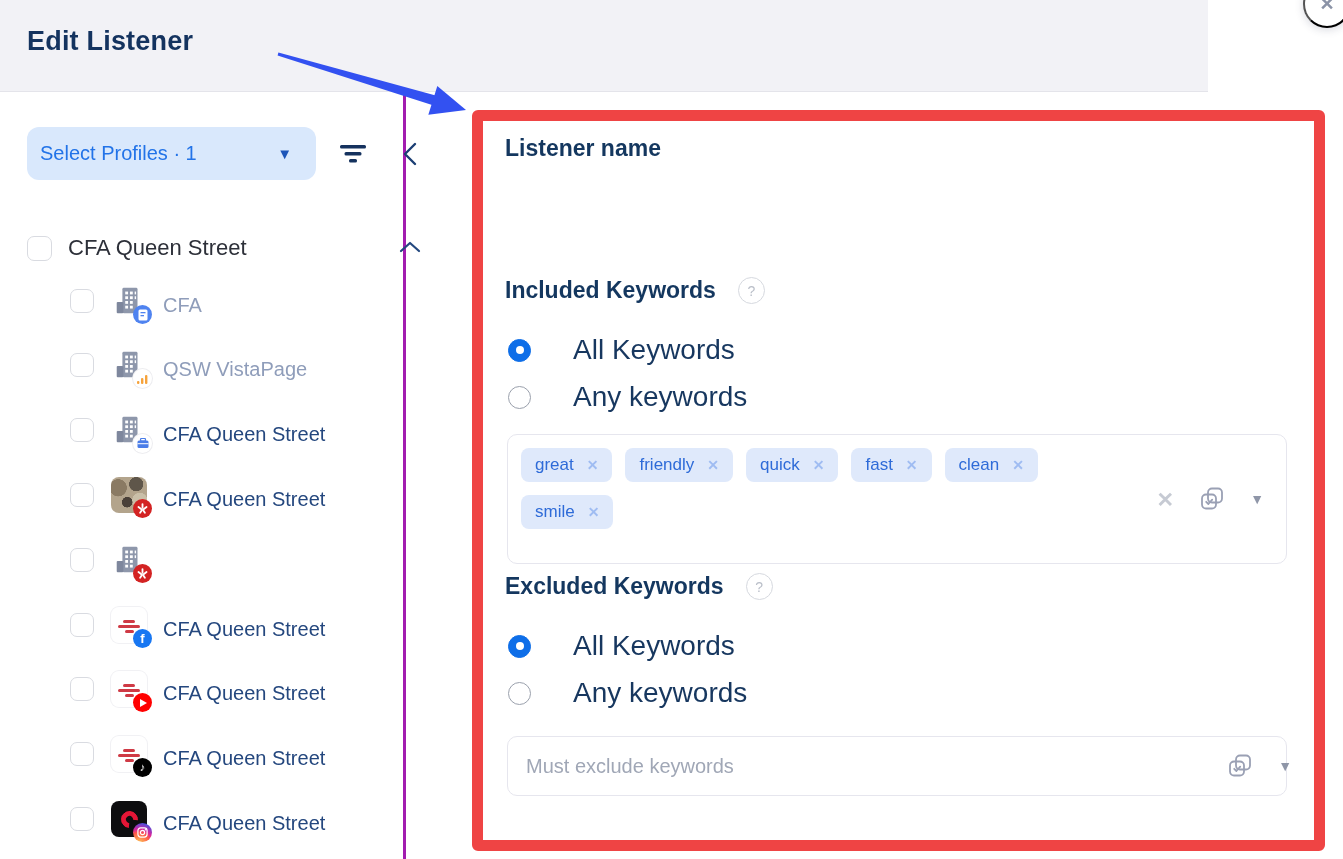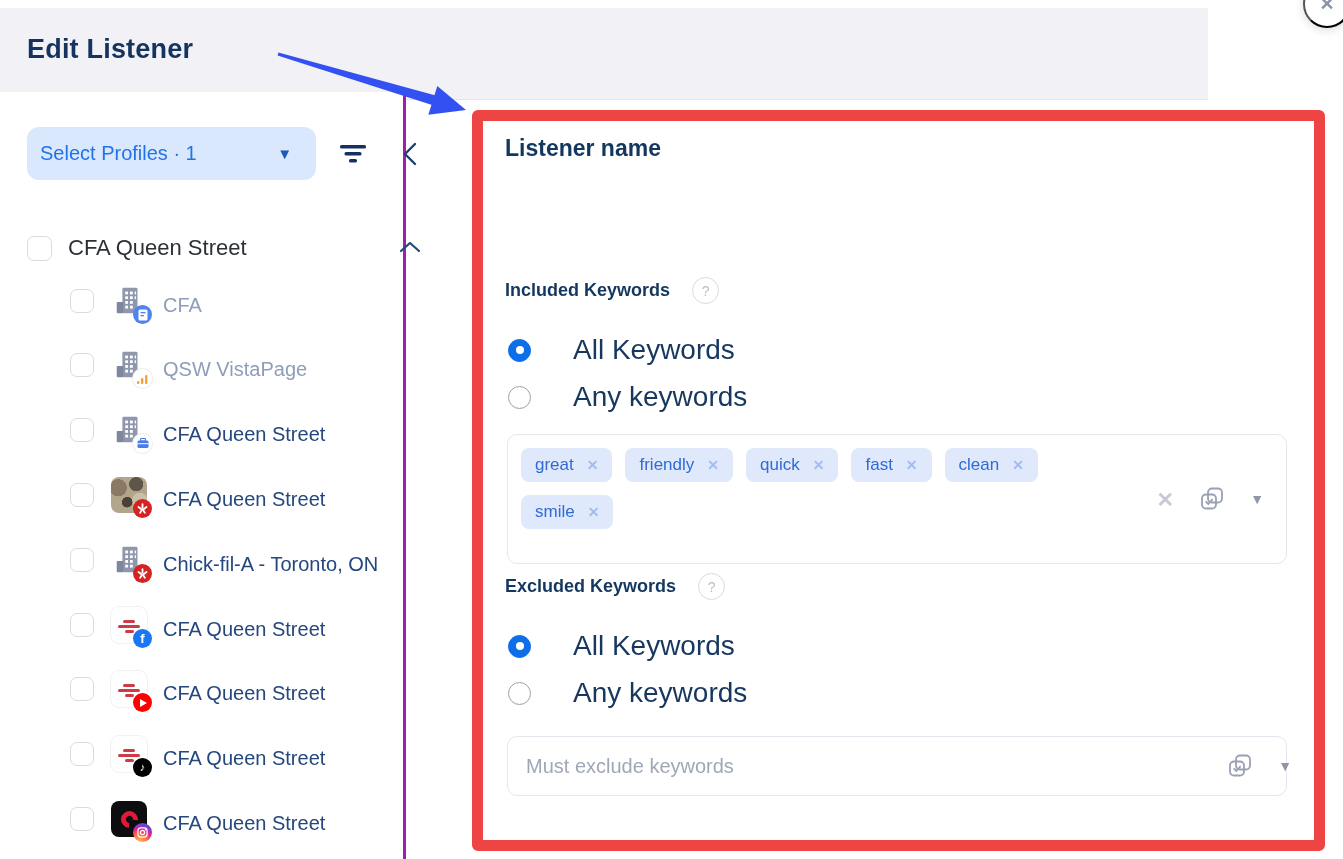--- a/index.html
+++ b/index.html
@@ -4,21 +4,21 @@
 <style>
   * { margin:0; padding:0; box-sizing:border-box; }
   html,body { background:#fff; }
   .frame {
     position:relative; width:1343px; height:859px; overflow:hidden;
     font-family:"Liberation Sans", sans-serif; background:#ffffff;
   }
   
   .topbar {
     position:absolute; left:0; top:0; width:1208px; height:92px;
-    background:#f2f2f6; border-bottom:1px solid #e4e4ea;margin-top:8px;
+    background:#f2f2f6; border-bottom:1px solid #e4e4ea;
   }
   .page-title {
     position:absolute; left:27px; top:26px; font-size:27px; font-weight:600;
     color:#14335f; letter-spacing:.2px;
   }
   .close-btn {
     position:absolute; top:-20px; right:-8px; width:48px; height:48px;
     border-radius:50%; background:#fff; box-shadow:0 2px 8px rgba(50,55,90,.18);
     display:flex; align-items:center; justify-content:center;
     color:#8b93a7; font-size:18px; font-weight:700; z-index:20; cursor:pointer;
@@ -103,21 +103,21 @@
     position:absolute; left:472px; top:110px; width:853px; height:741px;
     border:11px solid #ef4444; border-radius:6px; background:#fff;
   }
   .fld-label { position:absolute; left:22px; font-size:23px; font-weight:600; color:#14375f; }
   .name-input {
     position:absolute; left:24px; top:57px; width:780px; height:65px;
     border:1px solid #e6e6ee; border-radius:10px; padding:0 18px;
     font-family:inherit; font-size:20px; color:#1c3c66; background:#fff;
   }
   .sec-title-row { position:absolute; left:22px; display:flex; align-items:center; gap:22px; }
-  .sec-title { font-size:18px; font-weight:600; color:#14375f; }
+  .sec-title { font-size:23px; font-weight:600; color:#14375f; }
   .help-icon {
     width:27px; height:27px; border-radius:50%; border:1.5px solid #d6d9df;
     color:#b9bec8; font-size:14px; display:flex; align-items:center; justify-content:center;
     background:#fff; cursor:pointer;
   }
   .radio-row { position:absolute; left:25px; display:flex; align-items:center; cursor:pointer; }
   .radio { width:23px; height:23px; border-radius:50%; background:#fff; border:1.5px solid #9aa0ac; }
   .radio.checked { background:#0e6ee8; border-color:#0e6ee8; display:flex; align-items:center; justify-content:center; }
   .radio.checked::after { content:""; width:8px; height:8px; border-radius:50%; background:#fff; }
   .radio-label { margin-left:42px; font-size:28px; color:#17375f; font-weight:500; }
@@ -322,21 +322,20 @@
               <g stroke="#fff" stroke-width="2" stroke-linecap="round">
                 <line x1="6" y1="1.2" x2="6" y2="5.4"></line>
                 <line x1="1.6" y1="4.4" x2="4.8" y2="6.8"></line>
                 <line x1="10.4" y1="4.4" x2="7.2" y2="6.8"></line>
                 <line x1="3.4" y1="10.6" x2="5.4" y2="7.6"></line>
                 <line x1="8.6" y1="10.6" x2="6.6" y2="7.6"></line>
               </g>
             </svg>
         </span>
       </span>
-      <span class="plabel navy">Chick-fil-A - Toronto, ON</span>
     </div>
 
     <div class="prow" style="top:514px">
       <span class="cb"></span>
       <span class="avatar card">
         <i></i>
           <i></i>
           <i></i>
         <span class="badge facebook">f</span>
       </span>

